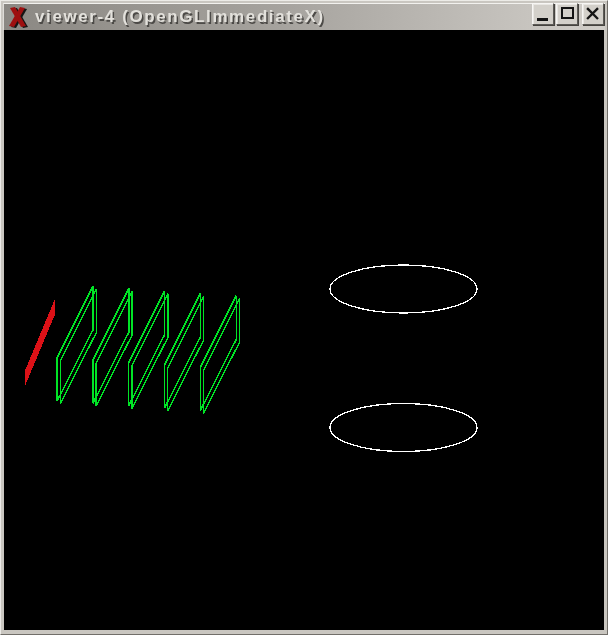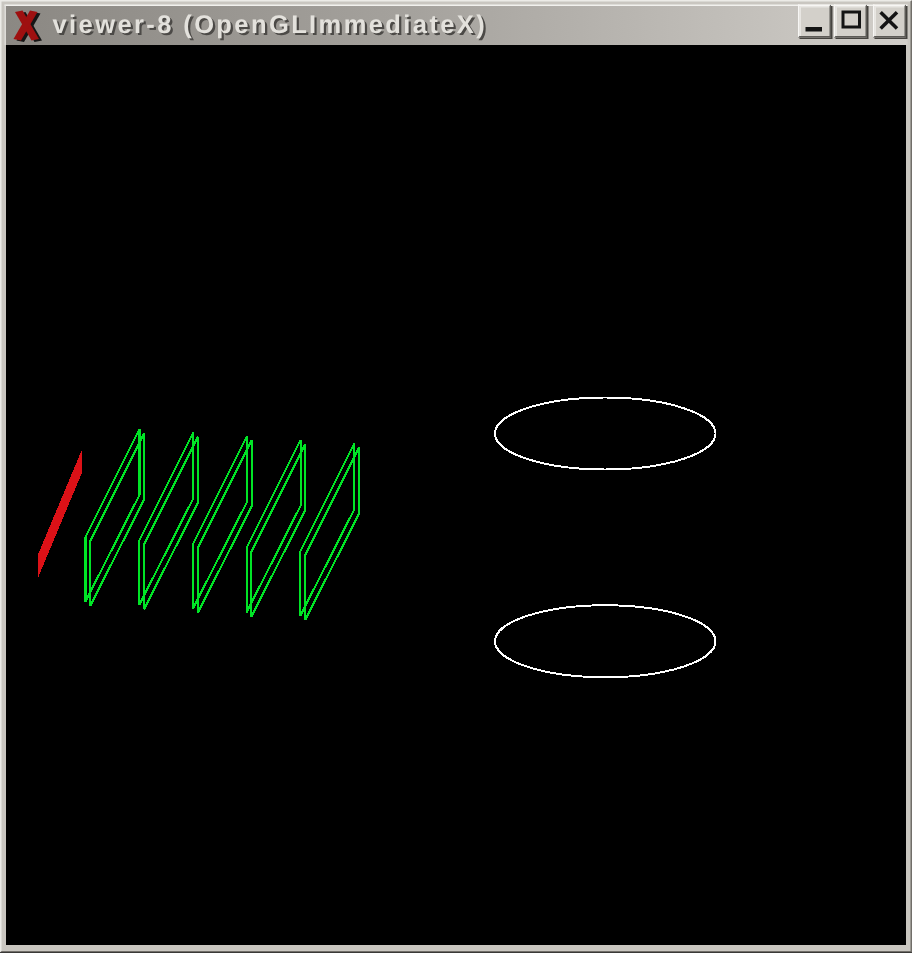--- a/index.html
+++ b/index.html
@@ -56,21 +56,21 @@
 
   <div class="titlebar">
     <svg class="win-icon" viewBox="0 0 20 24">
 
       <polygon points="4,4 9,3 20,22 15,23" fill="#151515"></polygon>
       <polygon points="14,3 19,4 8,23 3,22" fill="#151515"></polygon>
 
       <polygon points="2,3 7,2 18,21 13,22" fill="#9e1010"></polygon>
       <polygon points="12,2 17,3 6,22 1,21" fill="#9e1010"></polygon>
     </svg>
-    <span class="title-text">viewer-8 (OpenGLImmediateX)</span>
+    <span class="title-text">viewer-4 (OpenGLImmediateX)</span>
   </div>
 
   <div class="controls">
     <button class="wbtn min">
       <span class="glyph-min"></span>
     </button>
     <button class="wbtn max">
       <span class="glyph-max"></span>
     </button>
     <button class="wbtn close">

